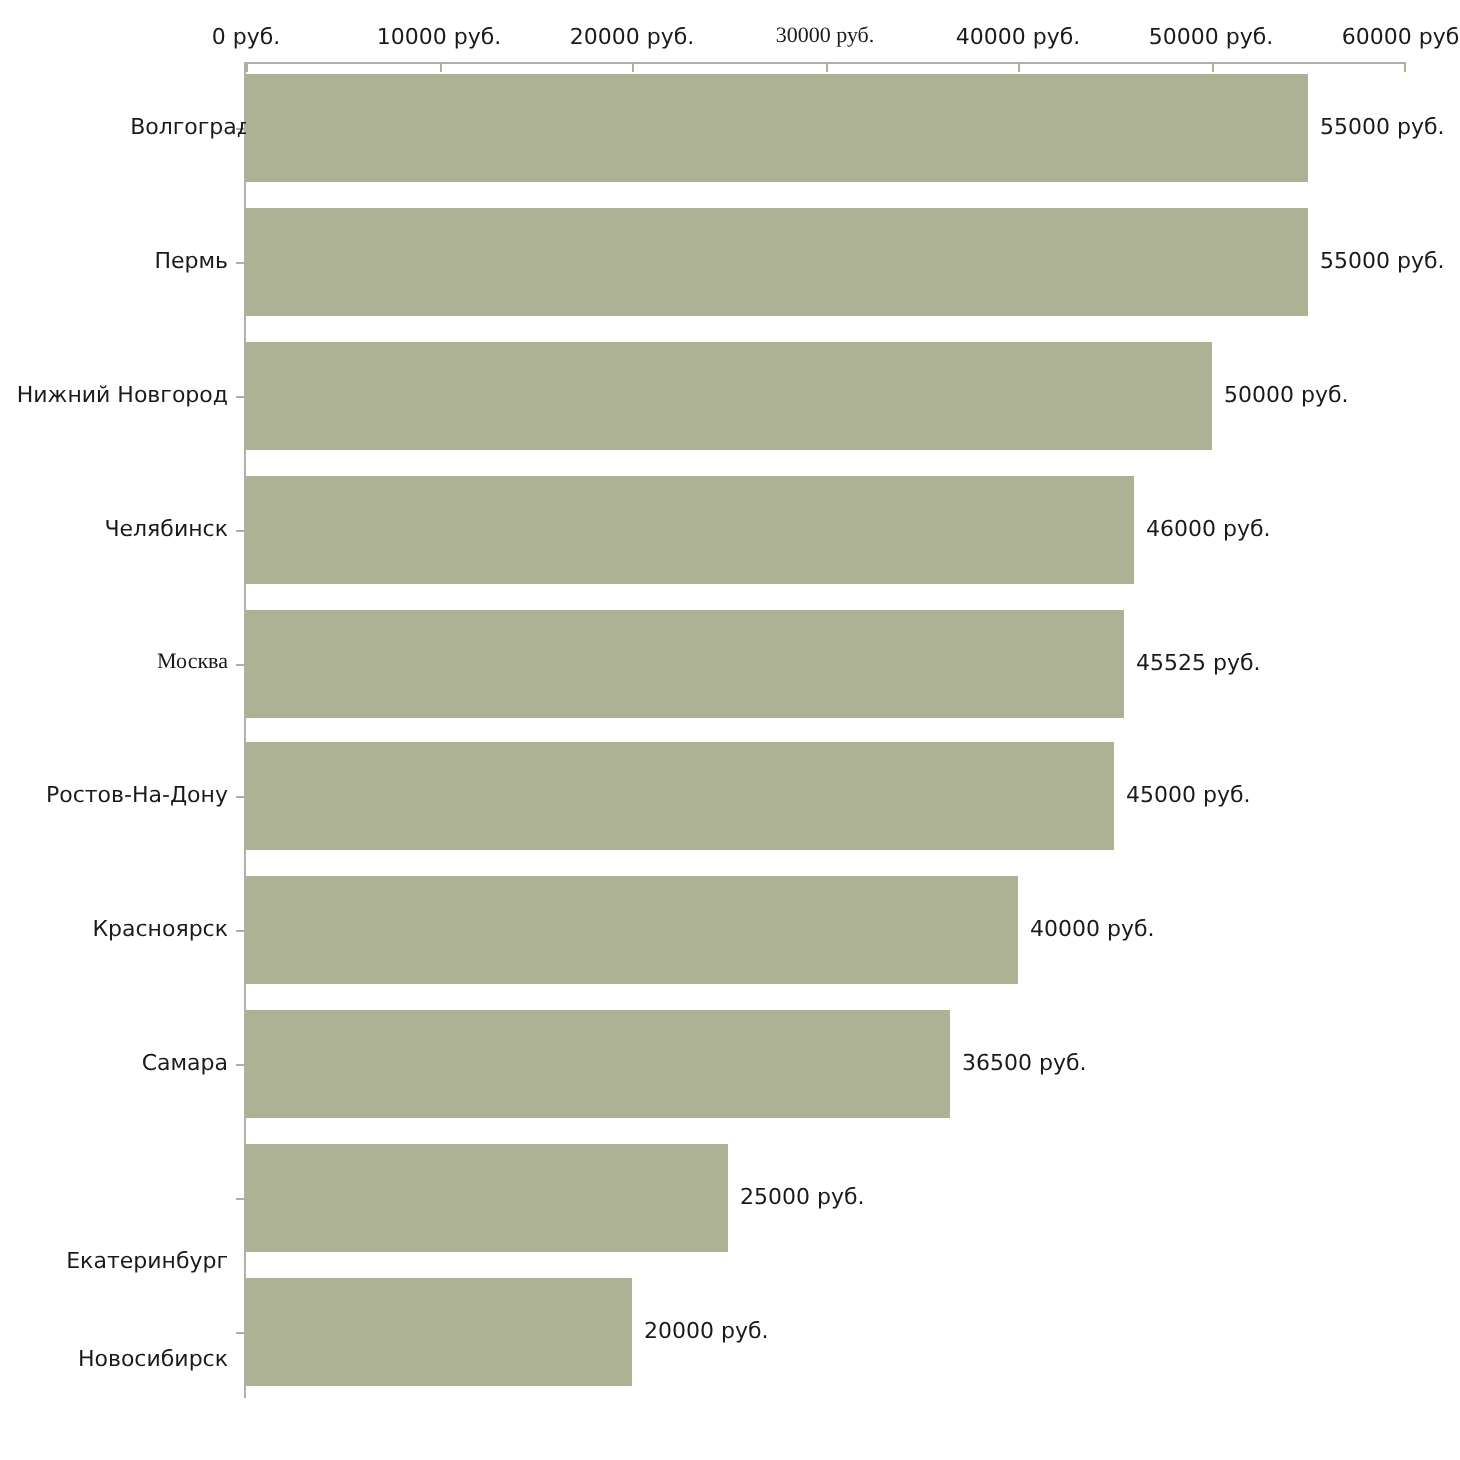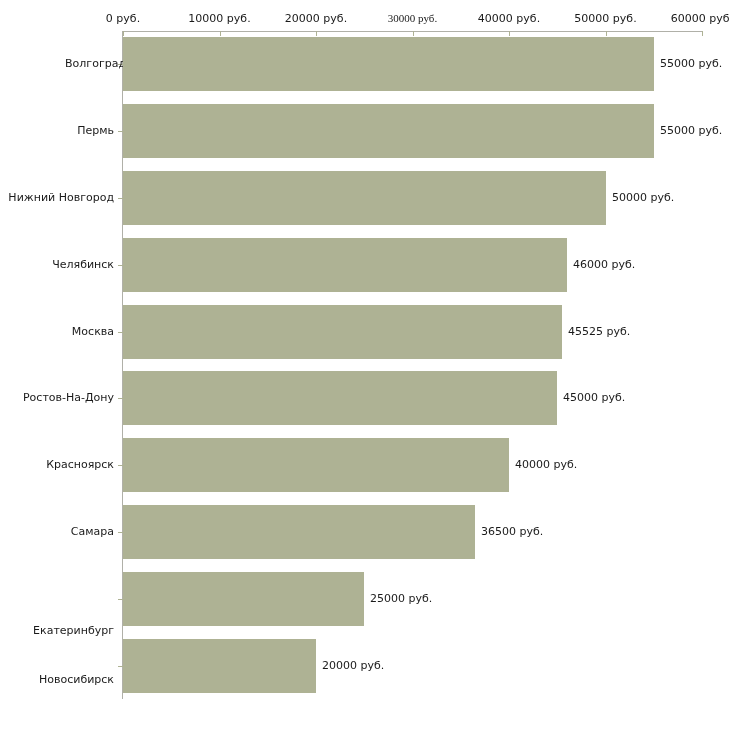--- a/index.html
+++ b/index.html
@@ -116,21 +116,21 @@
   <div id="yticks-layer">
       <div class="ytick" style="top: 64px;"></div>
       <div class="ytick-label" style="top: 57px; left: 12px; width: 114px;">Волгоград</div>
       <div class="ytick" style="top: 131px;"></div>
       <div class="ytick-label" style="top: 124px; left: 0px; width: 114px;">Пермь</div>
       <div class="ytick" style="top: 198px;"></div>
       <div class="ytick-label" style="top: 191px; left: 0px; width: 114px;">Нижний Новгород</div>
       <div class="ytick" style="top: 265px;"></div>
       <div class="ytick-label" style="top: 258px; left: 0px; width: 114px;">Челябинск</div>
       <div class="ytick" style="top: 332px;"></div>
-      <div class="ytick-label" style="top: 325px; left: 0px; width: 114px;">Москва</div>
+      <div class="ytick-label" style="top: 325px; left: 0px; width: 114px; font-family: Liberation Serif, serif;">Москва</div>
       <div class="ytick" style="top: 398px;"></div>
       <div class="ytick-label" style="top: 391px; left: 0px; width: 114px;">Ростов-На-Дону</div>
       <div class="ytick" style="top: 465px;"></div>
       <div class="ytick-label" style="top: 458px; left: 0px; width: 114px;">Красноярск</div>
       <div class="ytick" style="top: 532px;"></div>
       <div class="ytick-label" style="top: 525px; left: 0px; width: 114px;">Самара</div>
       <div class="ytick" style="top: 599px;"></div>
       <div class="ytick-label" style="top: 624px; left: 0px; width: 114px;">Екатеринбург</div>
       <div class="ytick" style="top: 666px;"></div>
       <div class="ytick-label" style="top: 673px; left: 0px; width: 114px;">Новосибирск</div>

